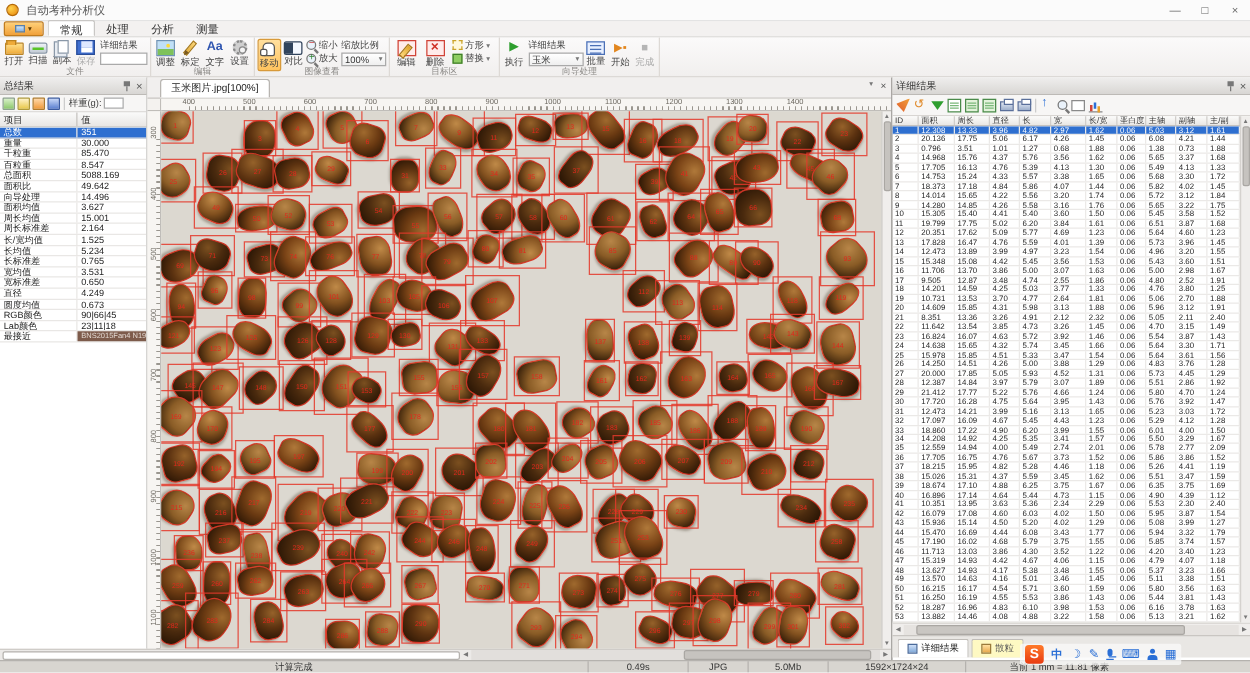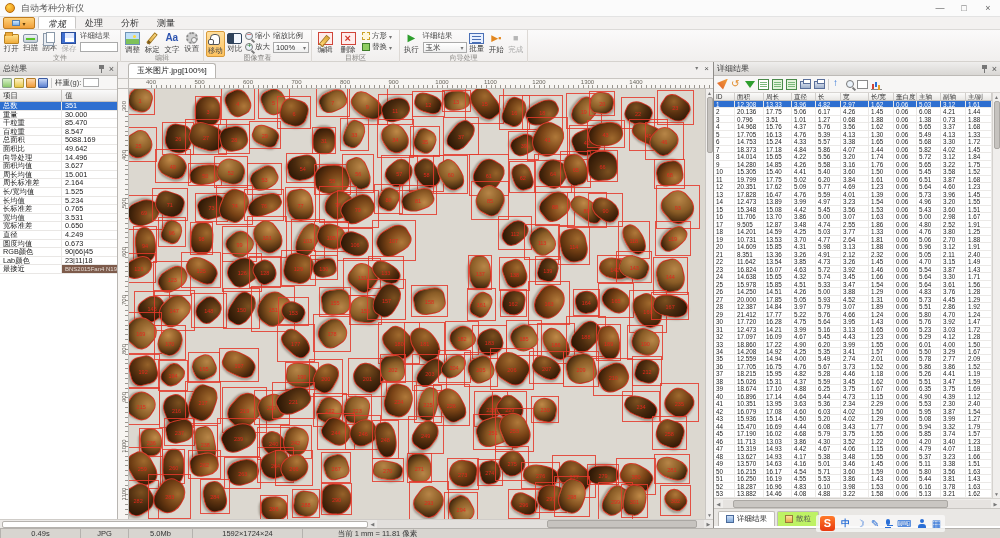--- a/index.html
+++ b/index.html
@@ -13,21 +13,21 @@
   .title-text{font-size:9px;color:#555;}
   .win-controls{position:absolute;right:0;top:0;height:17px;display:flex;}
   .wc{width:24px;height:17px;text-align:center;line-height:16px;color:#666;font-size:9px;}
 
   
   .tabrow{position:absolute;left:0;top:17px;width:1000px;height:13px;background:#f3f1f0;border-bottom:1px solid #dcdad8;display:flex;align-items:flex-end;}
   .appbtn{width:32px;height:12px;margin:0 3px 0 3px;border-radius:2px;background:linear-gradient(#ffd179,#f0a03a);border:1px solid #c07b1e;display:flex;align-items:center;justify-content:center;gap:2px;}
   .appbtn .mini{width:8px;height:6px;background:linear-gradient(#cfe6ff,#7fb2e8);border:1px solid #5580b0;}
   .appbtn .car{font-size:6px;color:#5e3c06;}
   .rtab{padding:1px 9px;font-size:9px;color:#333;height:13px;line-height:12px;}
-  .rtab.active{background:#fff;border:1px solid #c9c7c5;border-bottom:1px solid #fff;border-radius:2px 2px 0 0;font-style:italic;}
+  .rtab.active{background:#fff;border:1px solid #c9c7c5;border-bottom:1px solid #fff;border-radius:2px 2px 0 0;}
 
   
   .ribbon{position:absolute;left:0;top:30px;width:1000px;height:32px;background:linear-gradient(#fbfafa,#f1efee);border-bottom:1px solid #d5d2ce;display:flex;}
   .rgroup{height:32px;border-right:1px solid #ddd9d5;position:relative;flex:0 0 auto;}
   .rcap{position:absolute;left:0;right:0;bottom:0;height:9px;text-align:center;font-size:7px;color:#8a8885;line-height:9px;}
   .rbody{display:flex;align-items:flex-start;height:23px;padding:1px 2px 0 2px;gap:1px;}
   .rbtn{display:flex;flex-direction:column;align-items:center;width:22px;padding-top:1px;border-radius:2px;}
   .rbtn .rlbl{font-size:7.5px;color:#444;margin-top:0;white-space:nowrap;}
   .rbtn.disabled .rlbl{color:#aaa;}
   .rbtn.hl{background:linear-gradient(#ffdf9e,#ffc35e);border:1px solid #d89a3a;}
@@ -166,21 +166,21 @@
   .rrow{display:flex;height:7.49px;border-bottom:1px solid #ebe9e7;}
   .rrow div{font-size:6.3px;line-height:7.3px;padding-left:2px;border-right:1px solid #ebe9e7;white-space:nowrap;overflow:hidden;color:#222;}
   .rrow.sel{background:#2e6fd0;}
   .rrow.sel div{color:#fff;}
   .rvscroll{position:absolute;right:0;top:31px;width:8px;height:405px;background:#f0eeec;border-left:1px solid #d5d2ce;display:flex;flex-direction:column;align-items:center;}
   .rhscroll{height:10px;background:#f0eeec;border-top:1px solid #d5d2ce;display:flex;align-items:center;}
   .rhs-a{width:9px;font-size:5px;color:#777;text-align:center;}
   .rhs-track{flex:1;height:8px;position:relative;background:#e6e3e0;}
   .rhs-thumb{position:absolute;left:10px;top:0;width:215px;height:8px;background:#c9c6c2;border:1px solid #aaa7a3;border-radius:2px;}
   .rtabs{height:18px;background:#e9e7e4;border-top:1px solid #c9c6c2;display:flex;align-items:flex-end;padding-left:4px;gap:2px;}
-  .rtab2{height:15px;display:flex;align-items:center;gap:3px;padding:0 7px;font-size:7.5px;color:#555;border:1px solid #c0bdb9;border-bottom:none;border-radius:2px 2px 0 0;background:#bef264;}
+  .rtab2{height:15px;display:flex;align-items:center;gap:3px;padding:0 7px;font-size:7.5px;color:#555;border:1px solid #c0bdb9;border-bottom:none;border-radius:2px 2px 0 0;background:#fef9c3;}
   .rtab2.active{background:#fff;color:#222;}
   .tabico{width:8px;height:8px;border:1px solid #9a7a3a;background:linear-gradient(#ffe0a0,#e8a84a);}
   .tabico.b{border-color:#4a6a9a;background:linear-gradient(#cfe0f8,#7fa8d8);}
 
   
   .statusbar{position:absolute;left:0;top:528px;width:1000px;height:10px;background:#d8d5d0;border-top:1px solid #b5b2ae;display:flex;align-items:center;font-size:7.5px;color:#333;}
   .st-msg{width:470px;text-align:center;}
   .st-cell{border-left:1px solid #b5b2ae;height:10px;line-height:9px;text-align:center;flex:0 0 auto;padding:0 6px;}
 
   
@@ -2456,20 +2456,21 @@
           <span>详细结果</span>
         </div>
       <div class="rtab2">
           <span class="tabico"></span>
           <span>散粒</span>
         </div>
     </div>
   </div>
 
   <div class="statusbar">
+    <div class="st-msg">计算完成</div>
     <div class="st-cell" style="width:80px">0.49s</div>
     <div class="st-cell" style="width:48px">JPG</div>
     <div class="st-cell" style="width:64px">5.0Mb</div>
     <div class="st-cell" style="width:110px">1592×1724×24</div>
     <div class="st-cell" style="width:150px">当前 1 mm = 11.81 像素</div>
   </div>
 
   <div class="tray">
     <span class="sogou">S</span>
     <span class="tico cn">中</span>

